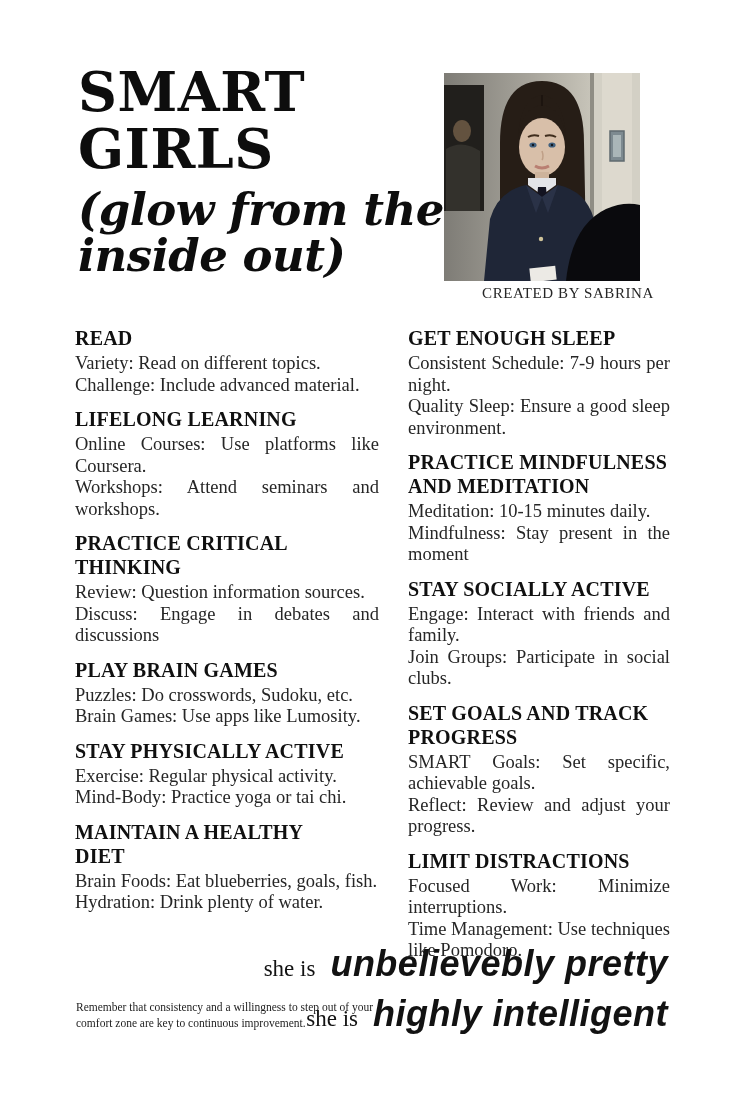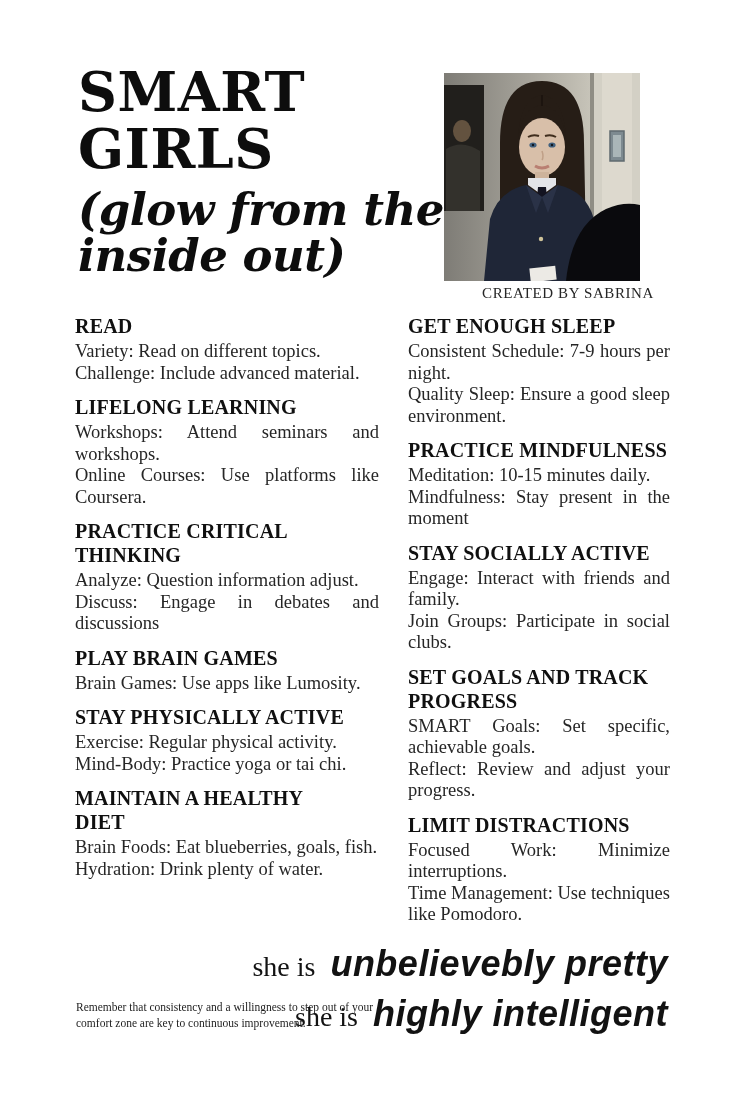--- a/index.html
+++ b/index.html
@@ -40,21 +40,21 @@
   .photo-caption {
     width: 210px;
     text-align: right;
     font-size: 15px;
     letter-spacing: 0.6px;
     color: #262626;
     margin-top: 4px;
   }
 
   
-  .col { position: absolute; top: 314px; }
+  .col { position: absolute; top: 326px; }
   .col-left { left: 75px; width: 304px; }
   .col-right { left: 408px; width: 262px; }
   .sec { margin: 0 0 11px 0; }
   .sec-head {
     margin: 0 0 3px 0;
     font-family: "Liberation Serif", serif;
     font-weight: 700;
     font-size: 20px;
     line-height: 1.2;
     color: #101010;
@@ -76,21 +76,21 @@
     top: 999px;
     width: 332px;
     font-size: 11.5px;
     line-height: 1.4;
     color: #1d1d1d;
   }
 
   
   .quote { position: absolute; right: 68px; top: 942px; text-align: right; color: #121212; }
   .quote-line { line-height: 43px; white-space: nowrap; }
-  .quote-serif { font-family: "Liberation Serif", serif; font-size: 28px; }
+  .quote-serif { font-family: "Liberation Serif", serif; font-size: 23px; }
   .quote-script {
     font-family: Liberation Sans, sans-serif;
     font-style: italic;
     font-weight: 700;
     font-size: 36px;
     margin-left: 15px;
     letter-spacing: 0.5px;
   }
 </style>
 </head>
@@ -177,38 +177,39 @@
       </h3>
       <p class="tip">Variety: Read on different topics.</p>
       <p class="tip">Challenge: Include advanced material.</p>
     </section>
 
     <section class="sec">
       <h3 class="sec-head">
         <span class="head-line">LIFELONG LEARNING</span>
         <span class="head-line"></span>
       </h3>
+      <p class="tip">Online Courses: Use platforms like Coursera.</p>
       <p class="tip">Workshops: Attend seminars and workshops.</p>
-      <p class="tip">Online Courses: Use platforms like Coursera.</p>
     </section>
 
     <section class="sec">
       <h3 class="sec-head">
         <span class="head-line">PRACTICE CRITICAL</span>
         <span class="head-line">THINKING</span>
       </h3>
-      <p class="tip">Analyze: Question information adjust.</p>
+      <p class="tip">Review: Question information sources.</p>
       <p class="tip">Discuss: Engage in debates and discussions</p>
     </section>
 
     <section class="sec">
       <h3 class="sec-head">
         <span class="head-line">PLAY BRAIN GAMES</span>
         <span class="head-line"></span>
       </h3>
+      <p class="tip">Puzzles: Do crosswords, Sudoku, etc.</p>
       <p class="tip">Brain Games: Use apps like Lumosity.</p>
     </section>
 
     <section class="sec">
       <h3 class="sec-head">
         <span class="head-line">STAY PHYSICALLY ACTIVE</span>
         <span class="head-line"></span>
       </h3>
       <p class="tip">Exercise: Regular physical activity.</p>
       <p class="tip">Mind-Body: Practice yoga or tai chi.</p>
@@ -232,20 +233,21 @@
         <span class="head-line">GET ENOUGH SLEEP</span>
         <span class="head-line"></span>
       </h3>
       <p class="tip">Consistent Schedule: 7-9 hours per night.</p>
       <p class="tip">Quality Sleep: Ensure a good sleep environment.</p>
     </section>
 
     <section class="sec">
       <h3 class="sec-head">
         <span class="head-line">PRACTICE MINDFULNESS</span>
+        <span class="head-line">AND MEDITATION</span>
       </h3>
       <p class="tip">Meditation: 10-15 minutes daily.</p>
       <p class="tip">Mindfulness: Stay present in the moment</p>
     </section>
 
     <section class="sec">
       <h3 class="sec-head">
         <span class="head-line">STAY SOCIALLY ACTIVE</span>
         <span class="head-line"></span>
       </h3>

